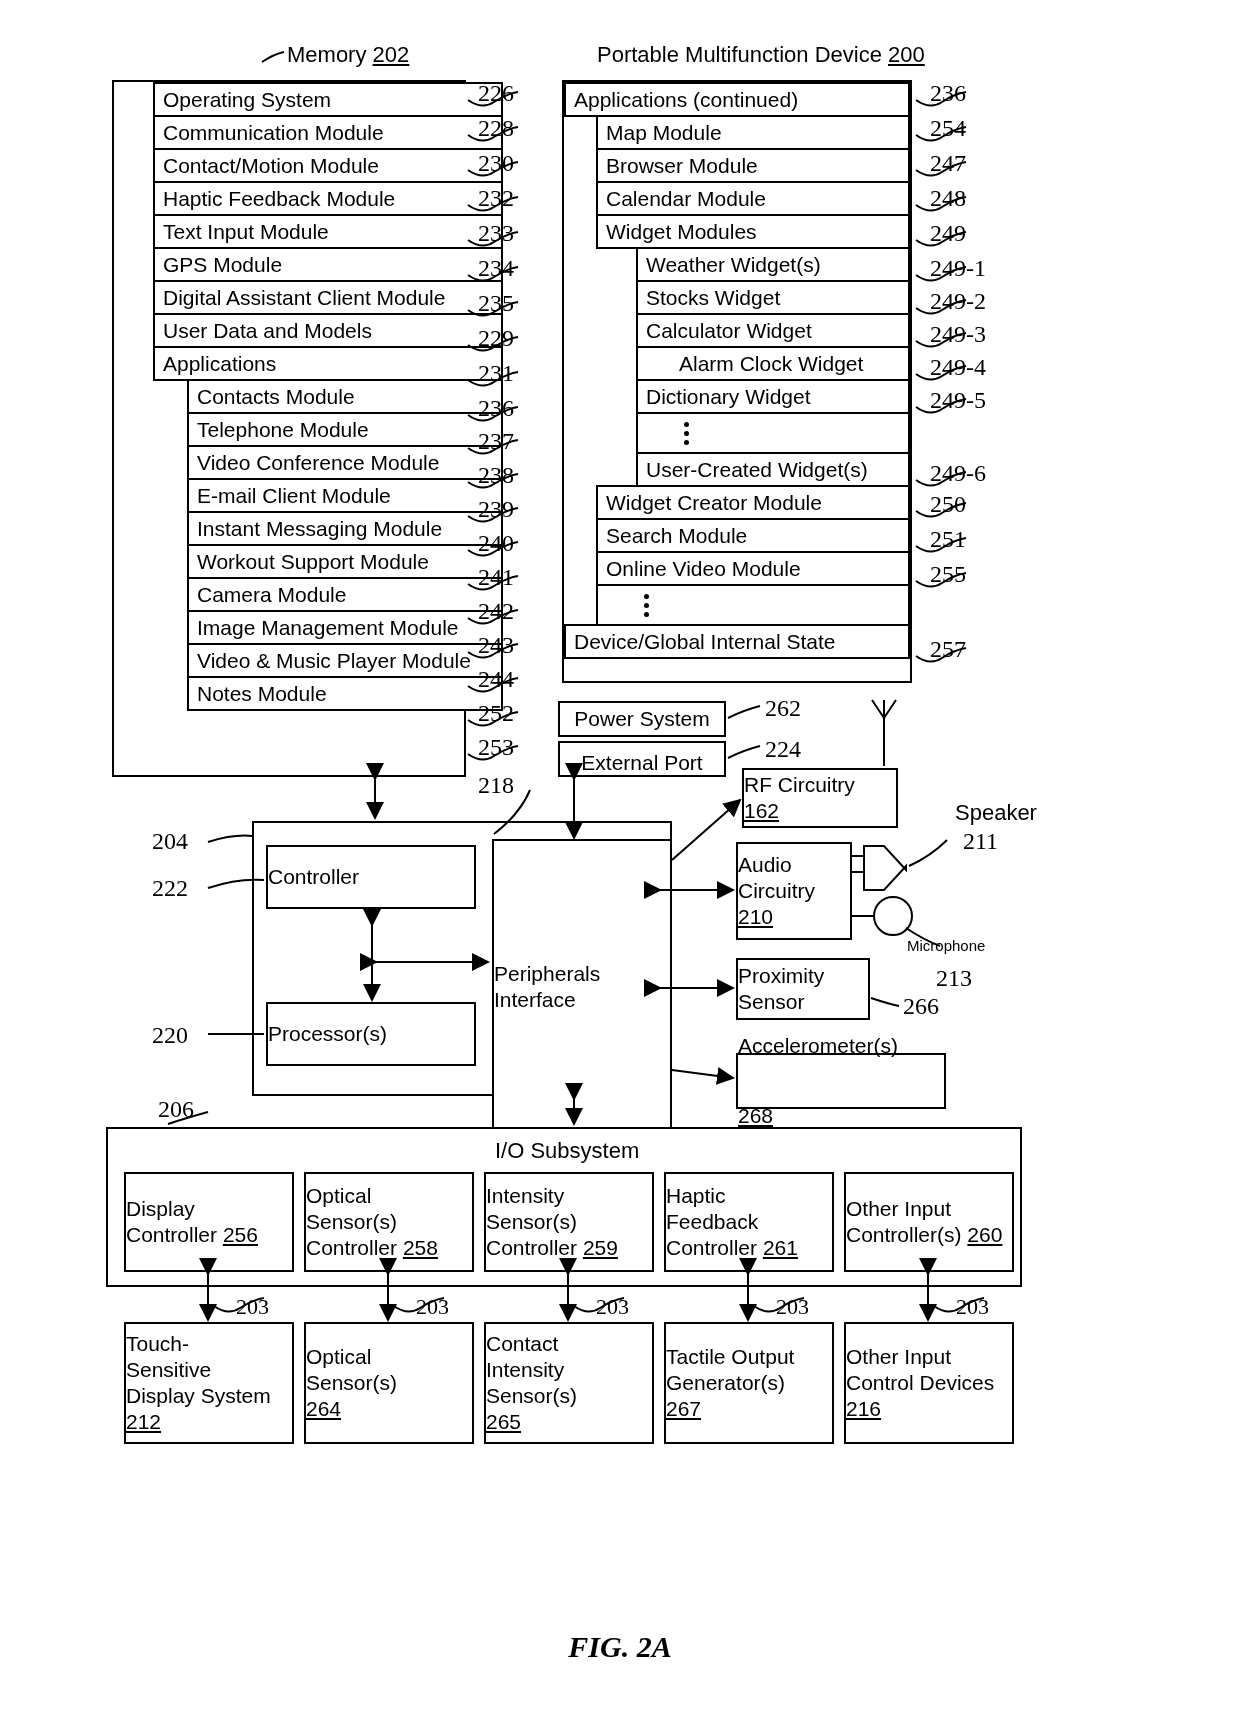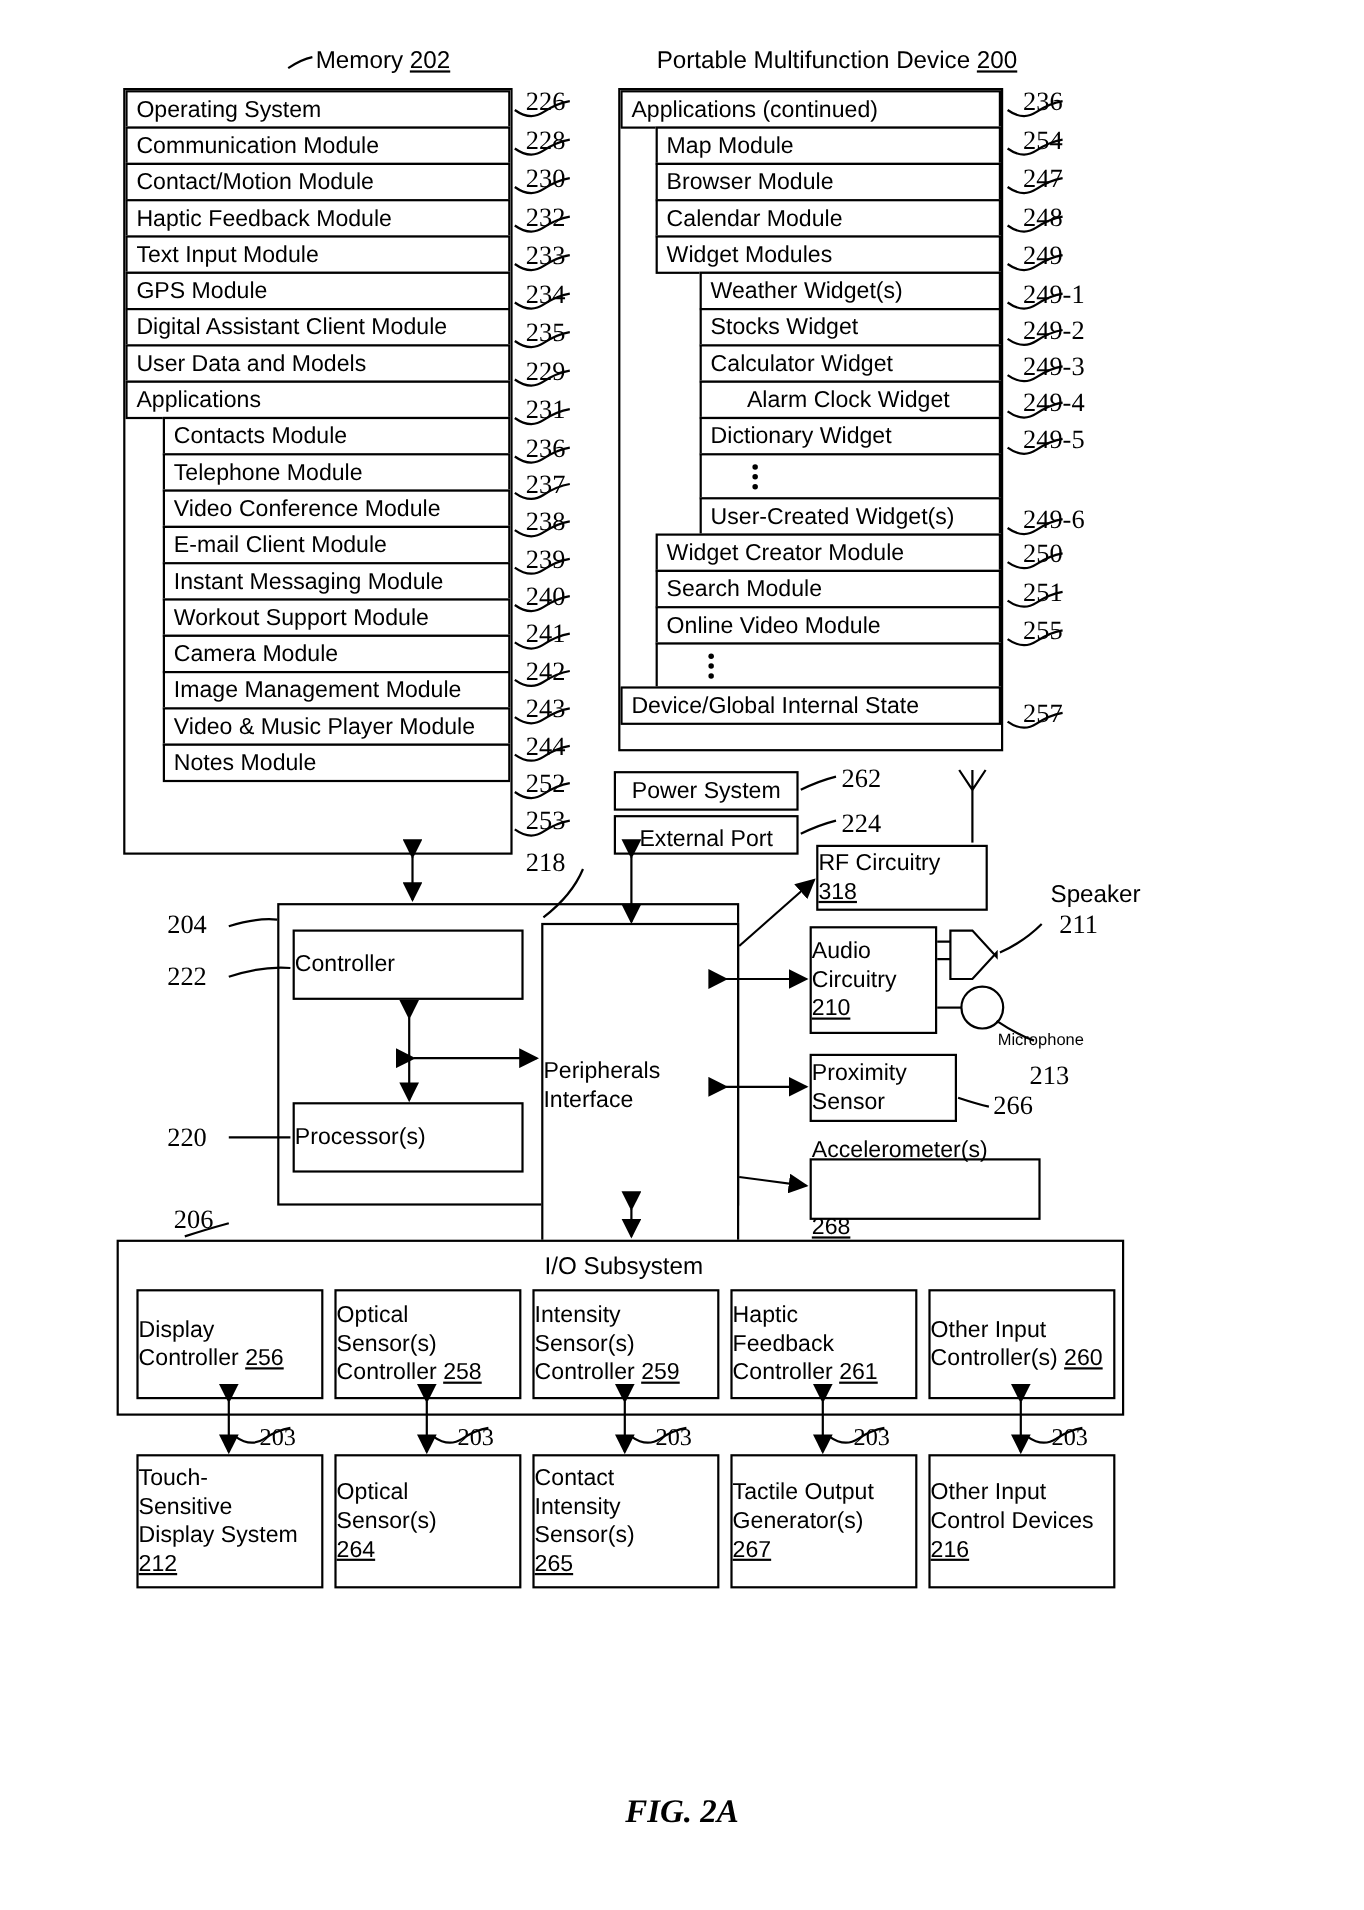--- a/index.html
+++ b/index.html
@@ -56,21 +56,21 @@
 </head>
 <body>
 
 <div class="stage">
 
   <div class="title" style="left:287px; top:42px;">
     <span>Memory</span>
     <span class="u">202</span>
   </div>
 
-  <div class="bx" style="left:112px; top:80px; width:354px; height:697px;">
+  <div class="bx" style="left:112px; top:80px; width:354px; height:697px;padding-left:39px;">
     <div id="mem-items">
         <div class="row" style="margin-left: 0px; width: 350px;">
           <span class="lbl">Operating System</span>
         </div>
         <div class="row" style="margin-left: 0px; width: 350px;">
           <span class="lbl">Communication Module</span>
         </div>
         <div class="row" style="margin-left: 0px; width: 350px;">
           <span class="lbl">Contact/Motion Module</span>
         </div>
@@ -256,21 +256,21 @@
     <span>Interface</span>
   </div>
 
   <div class="ref" style="left:152px; top:828px;"><span>204</span></div>
   <div class="ref" style="left:152px; top:875px;"><span>222</span></div>
   <div class="ref" style="left:152px; top:1022px;"><span>220</span></div>
   <div class="ref" style="left:478px; top:772px;"><span>218</span></div>
 
   <div class="cbox" style="left:742px; top:768px; width:156px; height:60px;">
     <span>RF Circuitry</span>
-    <span class="u">318</span>
+    <span class="u">162</span>
   </div>
 
   <div class="cbox" style="left:736px; top:842px; width:116px; height:98px;">
     <span>Audio</span>
     <span>Circuitry</span>
     <span class="u">210</span>
   </div>
 
   <div class="cbox" style="left:736px; top:958px; width:134px; height:62px;">
     <span>Proximity</span>

